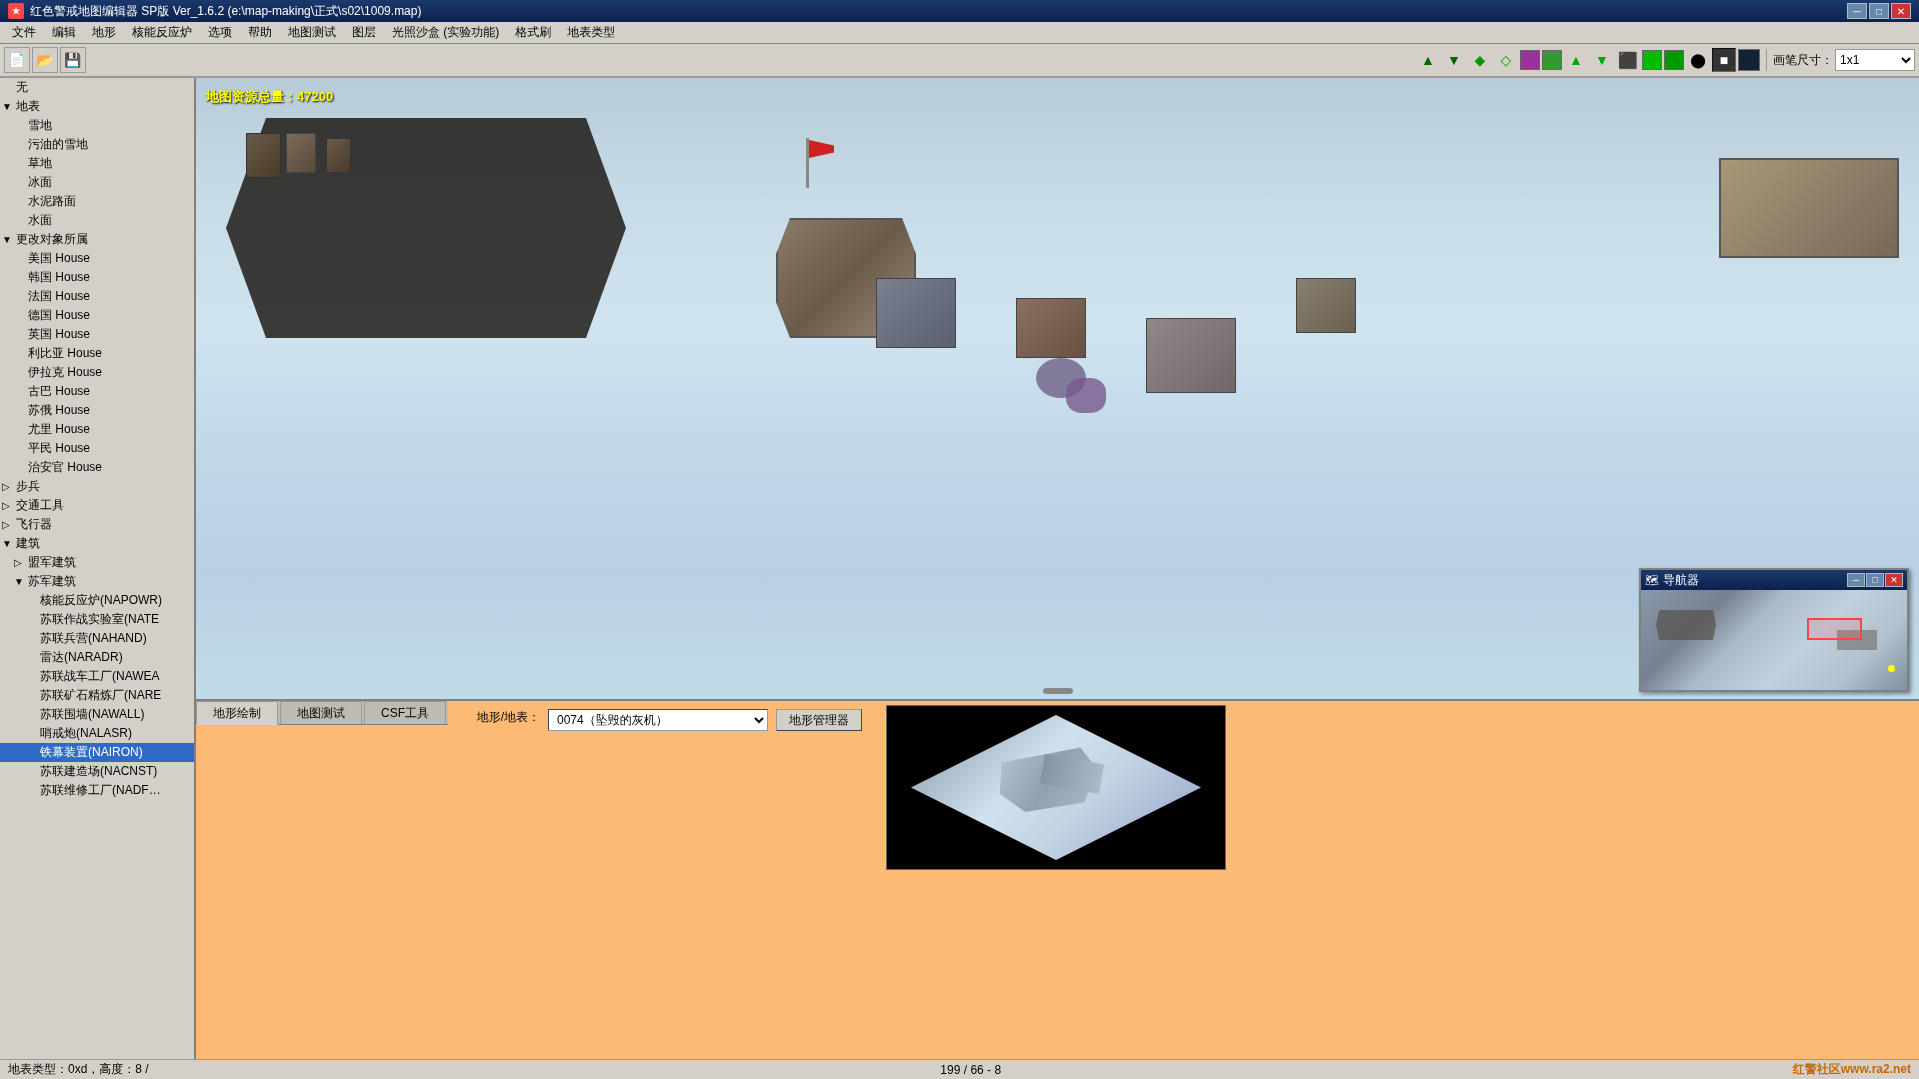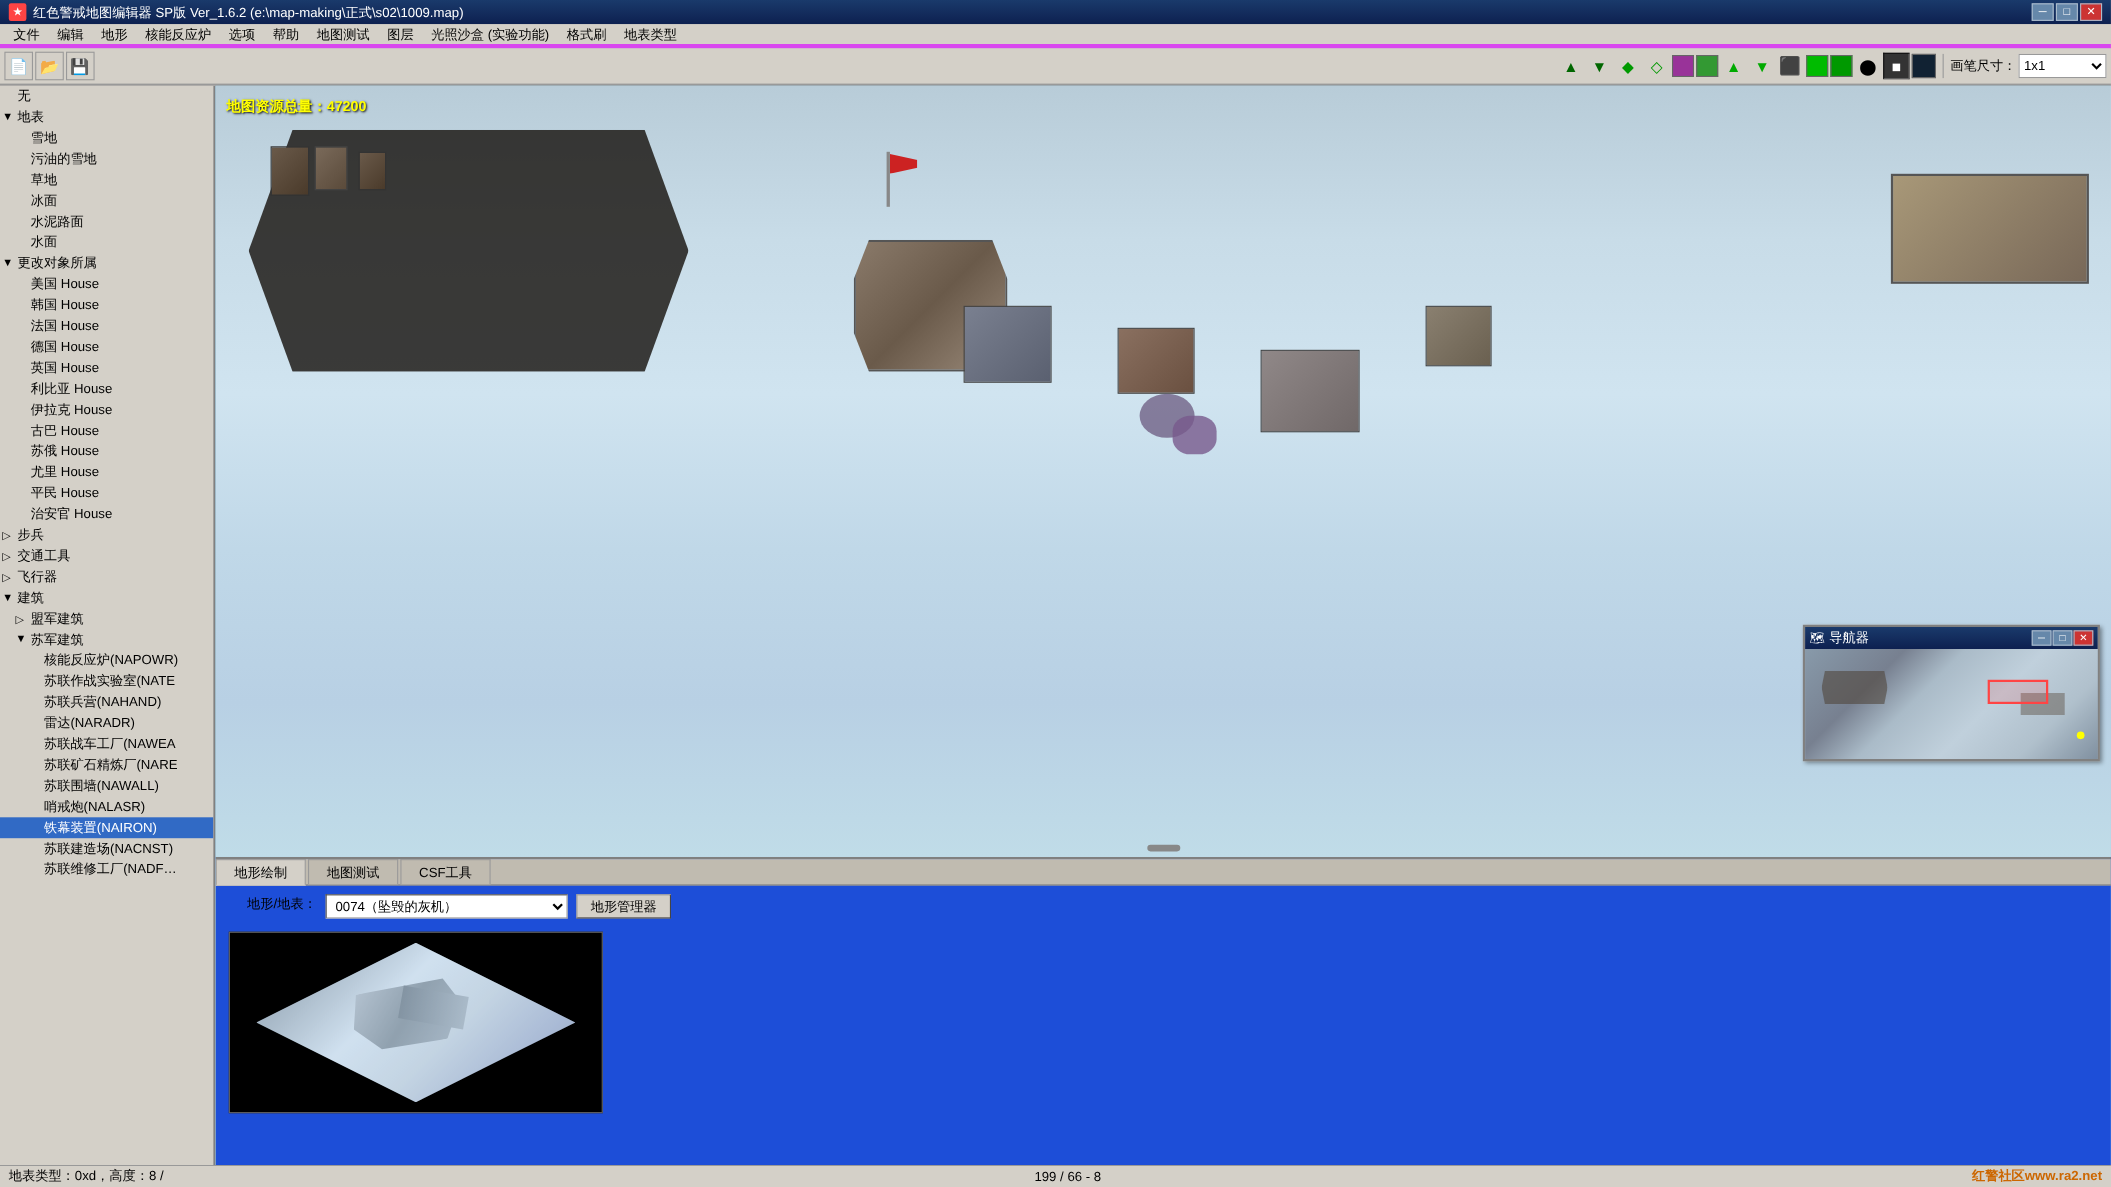--- a/index.html
+++ b/index.html
@@ -7,21 +7,21 @@
     
     
     #title-bar { width: 100%; height: 22px; background: linear-gradient(to bottom, #1a3a6b, #0d2050); display: flex; align-items: center; justify-content: space-between; padding: 0 8px; color: white; font-size: 12px; }
     #title-bar .title-text { display: flex; align-items: center; gap: 6px; }
     #title-bar .title-icon { width: 16px; height: 16px; background: #ff4444; border-radius: 2px; display: inline-flex; align-items: center; justify-content: center; font-size: 9px; color: white; font-weight: bold; }
     #title-bar .window-controls { display: flex; gap: 2px; }
     #title-bar .win-btn { width: 20px; height: 16px; background: #6688aa; border: 1px solid #aabbcc; display: flex; align-items: center; justify-content: center; cursor: pointer; font-size: 10px; color: white; }
     #title-bar .win-btn.close { background: #cc3333; }
 
     
-    #menu-bar { width: 100%; height: 22px; background: #d4d0c8; display: flex; align-items: center; padding: 0 4px; border-bottom: 4px solid #d946ef; }
+    #menu-bar { width: 100%; height: 22px; background: #d4d0c8; display: flex; align-items: center; padding: 0 4px; border-bottom: 1px solid #d946ef; }
     .menu-item { padding: 2px 8px; cursor: pointer; font-size: 12px; color: #000; }
 
     
     #toolbar { width: 100%; height: 34px; background: #d4d0c8; display: flex; align-items: center; padding: 2px 4px; border-bottom: 2px solid #999; gap: 2px; }
     .toolbar-btn { width: 26px; height: 26px; background: #d4d0c8; border: 1px solid #999; display: flex; align-items: center; justify-content: center; cursor: pointer; font-size: 14px; }
     .brush-label { font-size: 12px; }
     .brush-select { width: 80px; height: 22px; background: white; border: 1px solid #999; font-size: 12px; }
     .tool-icon { width: 24px; height: 24px; display: flex; align-items: center; justify-content: center; cursor: pointer; font-size: 14px; border: 1px solid transparent; }
     .tool-icon.active { border: 1px inset #666; background: #b0a898; }
 
@@ -42,21 +42,21 @@
     .tree-item.level2 { padding-left: 26px; }
 
     
     #right-area { flex: 1; display: flex; flex-direction: column; background: #87CEEB; overflow: hidden; }
 
     
     #map-viewport { flex: 1; background: #b8d8e8; overflow: hidden; position: relative; }
     #map-canvas { width: 100%; height: 100%; position: relative; background: linear-gradient(135deg, #d0e8f0 0%, #a8c8e0 30%, #c0d8e8 70%, #b0cce0 100%); }
 
     
-    #bottom-panel { height: 300px; background: #1d4ed8; border-top: 2px solid #808080; display: flex; flex-direction: column; }
+    #bottom-panel { height: 380px; background: #fdba74; border-top: 2px solid #808080; display: flex; flex-direction: row; }
 
     
     #tab-bar { display: flex; height: 24px; background: #c0bbb0; border-bottom: 1px solid #808080; }
     .tab { padding: 2px 16px; cursor: pointer; border: 1px solid #999; border-bottom: none; background: #c0bbb0; font-size: 12px; margin-right: 2px; display: flex; align-items: center; }
     .tab.active { background: #d4d0c8; border-bottom: 1px solid #d4d0c8; margin-bottom: -1px; }
 
     
     #form-area { padding: 8px 12px; display: flex; flex-direction: column; gap: 8px; }
     .form-row { display: flex; align-items: flex-start; gap: 8px; }
     .form-label { width: 80px; font-size: 12px; text-align: right; }

